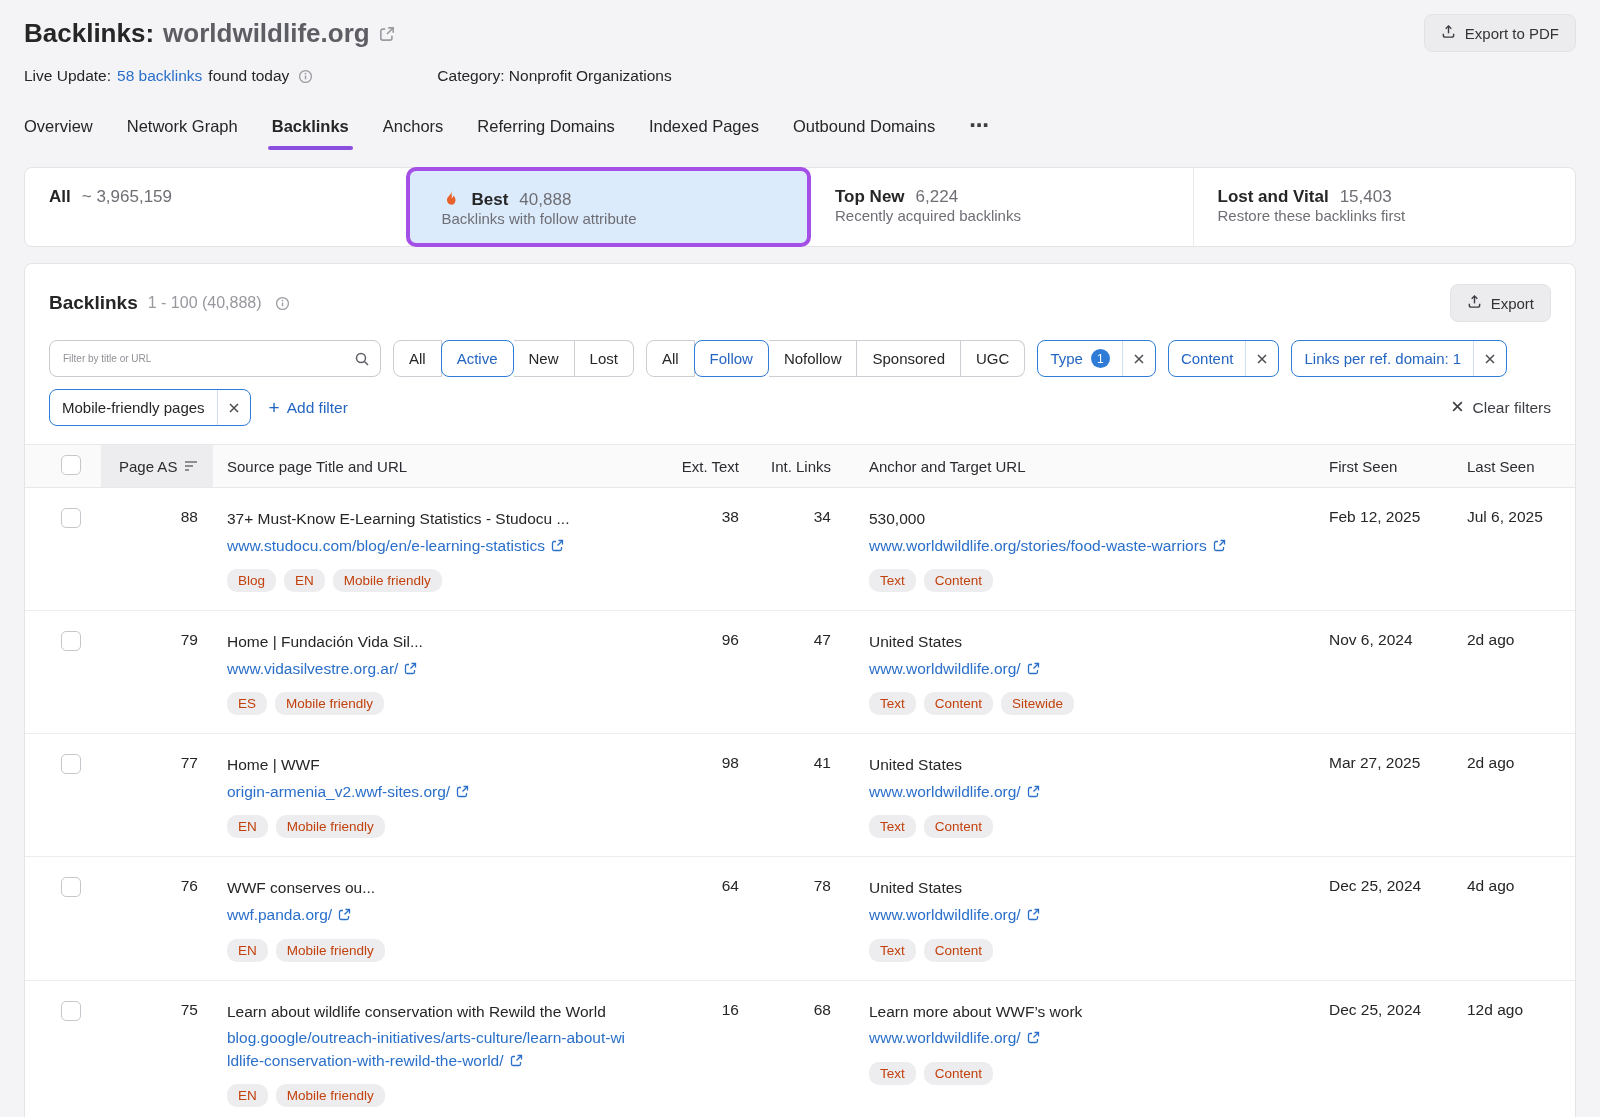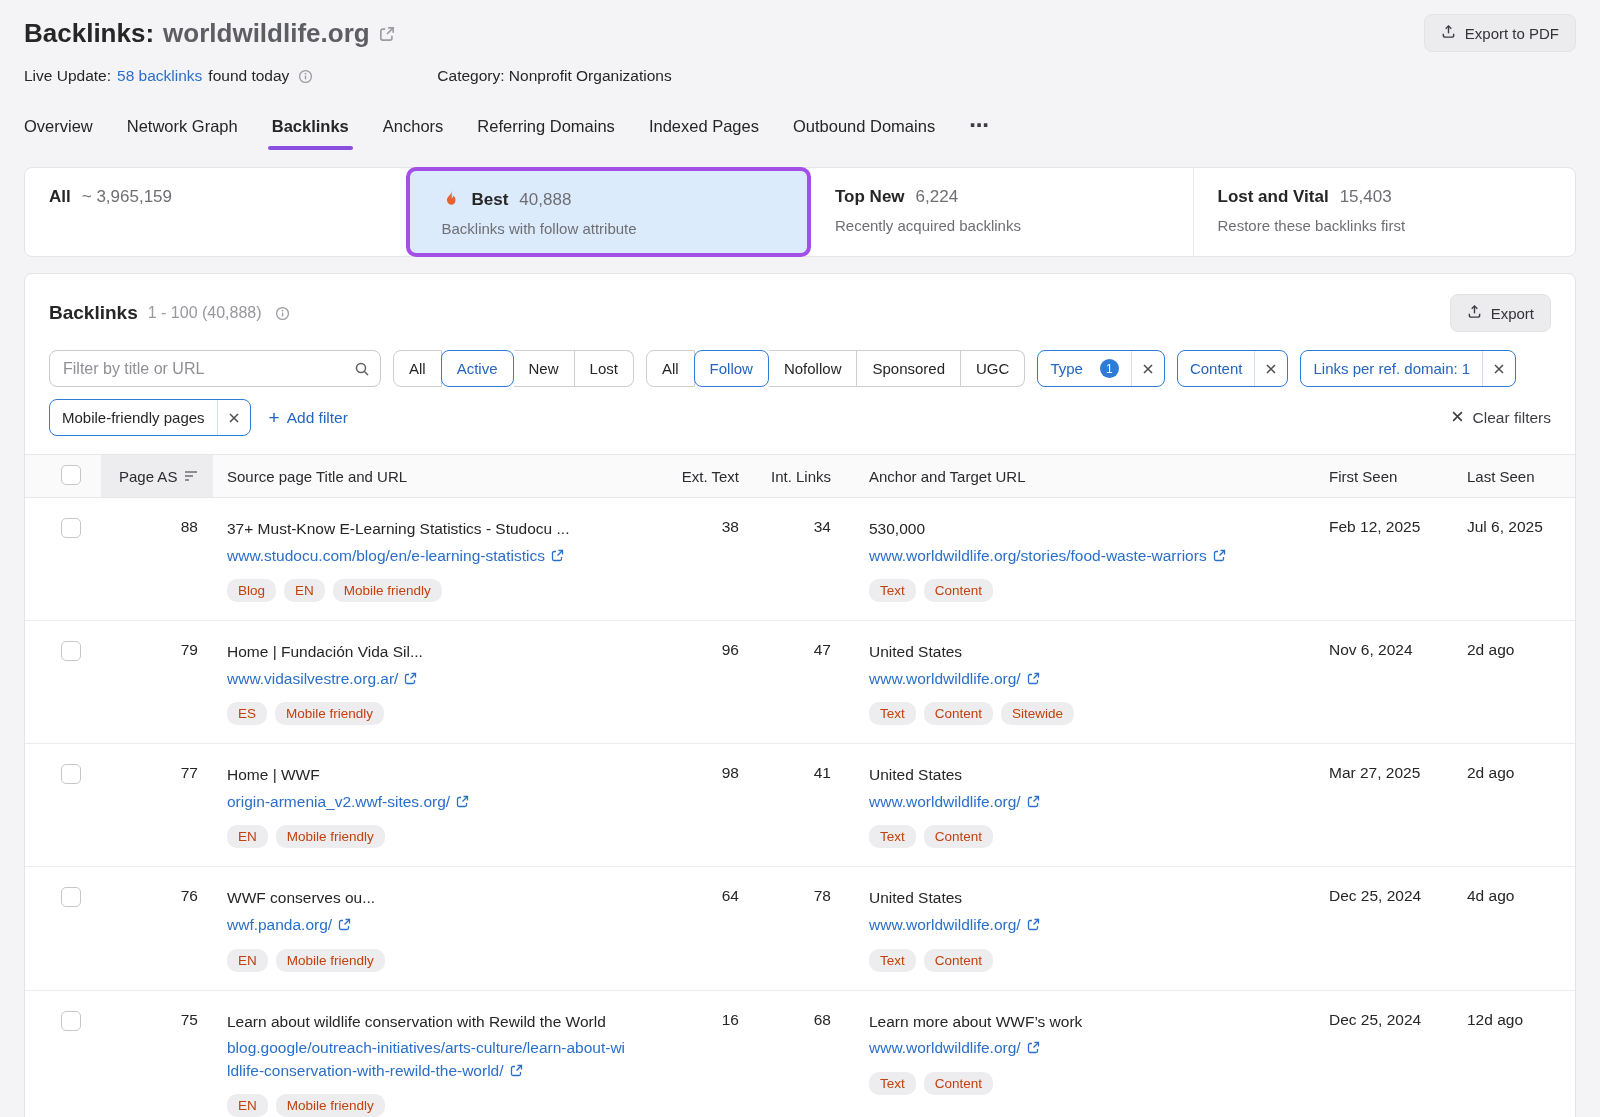--- a/index.html
+++ b/index.html
@@ -40,60 +40,60 @@
   }
   .tab-more { font-size:20px; font-weight:bold; color:#3c3c42; cursor:pointer; letter-spacing:2px; padding-bottom:6px; }
 
   
   .cards { margin-top:24px; display:flex; background:#fff; border:1px solid #e4e4e8; border-radius:8px; }
   .card { flex:1; padding:19px 24px; border-left:1px solid #ebebee; cursor:pointer; }
   .card:first-child { border-left:none; }
   .card-top { display:flex; align-items:baseline; gap:11px; }
   .card-title { font-size:17px; font-weight:bold; }
   .card-value { font-size:17px; color:#6e6e75; }
-  .card-sub { margin-top:10px; font-size:15px; color:#6e6e75; }
+  .card-sub { font-size:15px; color:#6e6e75; }
   .card.best {
     background:#dcebfb; border:4px solid #a44fe6; border-radius:10px;
     margin:-1px 0 -1px -1px; padding:16px 32px; position:relative; z-index:1;
   }
   .card.best + .card { border-left:none; }
   .flame { position:relative; top:2px; margin-right:1px; }
 
   
   .panel { margin-top:16px; background:#fff; border:1px solid #e4e4e8; border-radius:8px 8px 0 0; }
   .panel-head { display:flex; align-items:center; gap:10px; padding:20px 24px 18px; }
   .panel-title { font-size:19px; font-weight:bold; }
   .panel-range { font-size:16px; color:#97979e; }
 
   
   .filters { padding:0 24px; }
   .f-row { display:flex; align-items:center; gap:12px; width:100%; }
   .f-row + .f-row { margin-top:12px; }
   .search-box { position:relative; width:332px; }
   .search-box input {
     width:100%; height:37px; border:1px solid #c9c9cf; border-radius:8px;
-    padding:0 38px 0 13px; font-size:16px; font-family:inherit; color:#a21caf; background:#fff;
+    padding:0 38px 0 13px; font-size:10px; font-family:inherit; color:#a21caf; background:#fff;
   }
   .search-box input::placeholder { color:#8f8f96; }
   .search-icon { position:absolute; right:11px; top:50%; transform:translateY(-50%); cursor:pointer; display:inline-flex; }
 
   .seg-group { display:flex; }
   .seg {
     background:#fff; border:1px solid #cdcdd3; border-left-width:0;
     padding:8px 15px; font-size:15px; font-family:inherit; color:#262626; cursor:pointer; height:37px;
   }
   .seg:first-child { border-left-width:1px; border-radius:8px 0 0 8px; }
   .seg:last-child { border-radius:0 8px 8px 0; }
   .seg.selected { border:1px solid #2f7cd6; border-left-width:1px; color:#2465c2; border-radius:8px; margin-left:-1px; position:relative; z-index:1; }
 
   .chip {
     display:inline-flex; align-items:stretch; height:37px;
     border:1px solid #2f7cd6; border-radius:8px; background:#fff; cursor:pointer;
   }
-  .chip-label { display:flex; align-items:center; gap:17px; padding:0 12px; font-size:15px; color:#2465c2;justify-content:center; }
+  .chip-label { display:flex; align-items:center; gap:8px; padding:0 12px; font-size:15px; color:#2465c2;justify-content:center; }
   .chip.dark .chip-label { color:#262626; }
   .badge {
     width:19px; height:19px; border-radius:50%; background:#2f7cd6; color:#fff;
     font-size:12px; display:flex; align-items:center; justify-content:center;
   }
   .chip-x { width:33px; display:flex; align-items:center; justify-content:center; border-left:1px solid #cfe0f6; cursor:pointer; }
 
   .add-filter { display:inline-flex; align-items:center; gap:7px; color:#2465c2; font-size:15.5px; cursor:pointer; margin-left:6px; }
   .plus-glyph { font-size:19px; line-height:1; }
   .clear-filters { margin-left:auto; display:inline-flex; align-items:center; gap:9px; font-size:15.5px; color:#3d3d44; cursor:pointer; }

